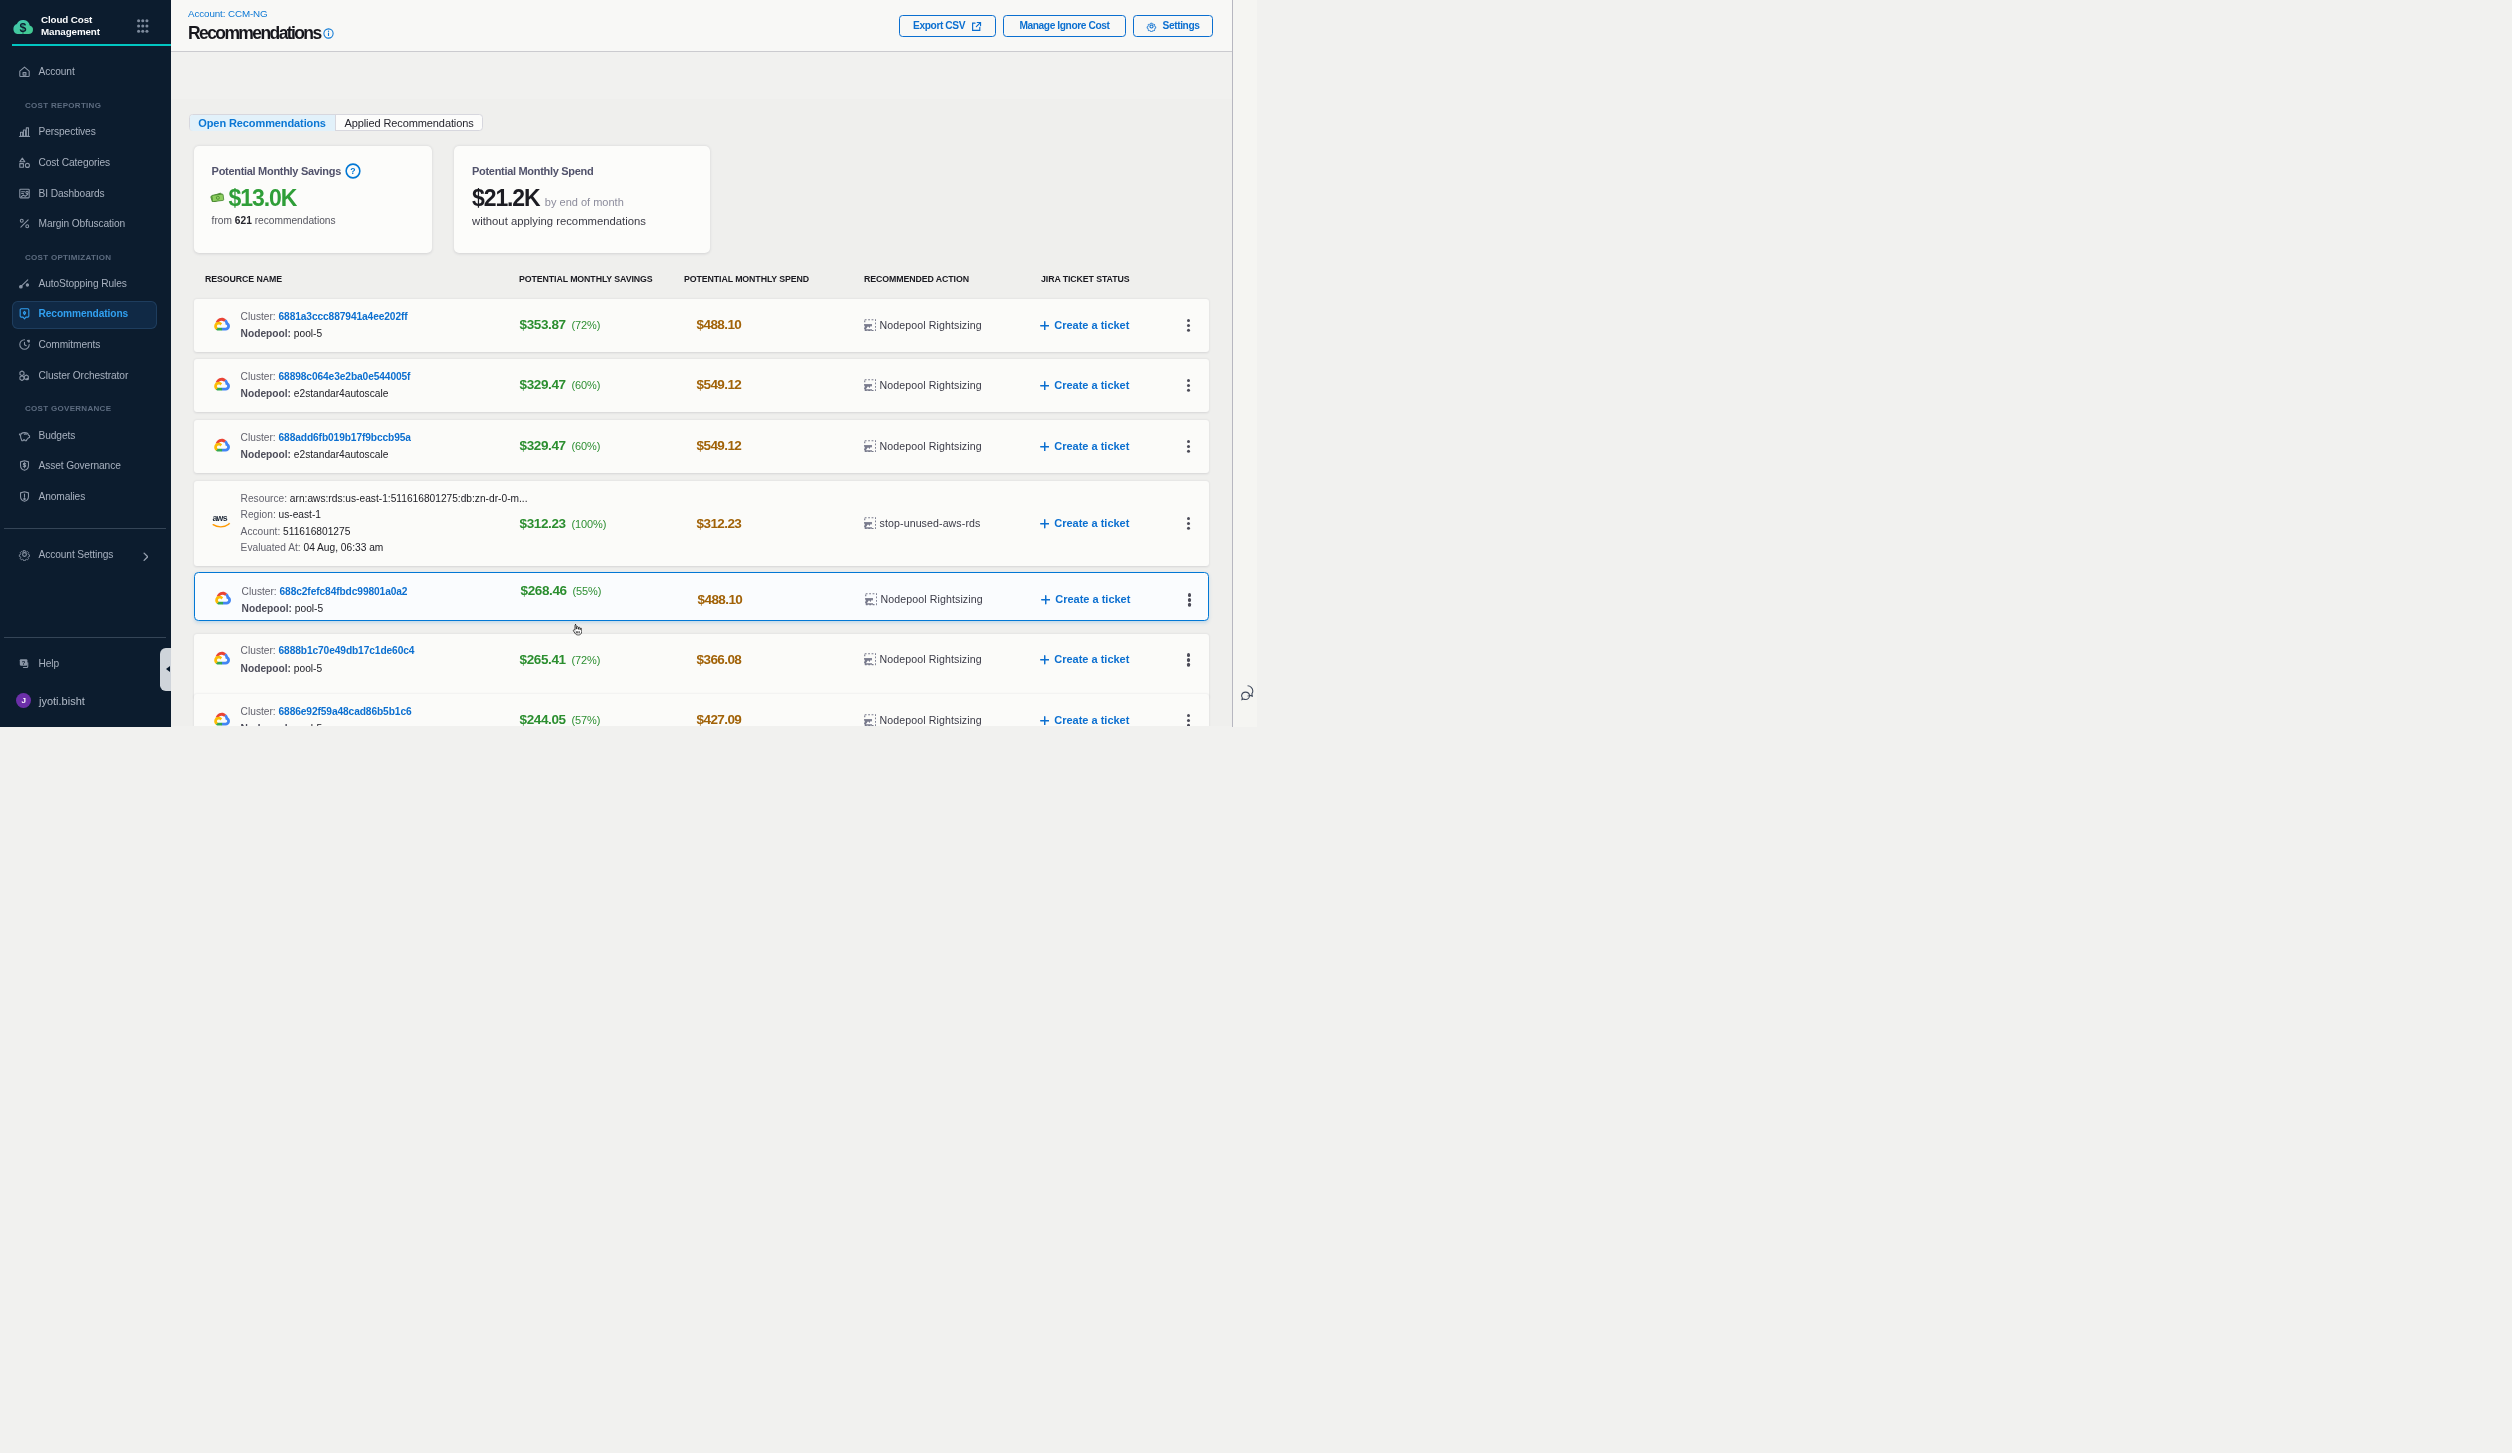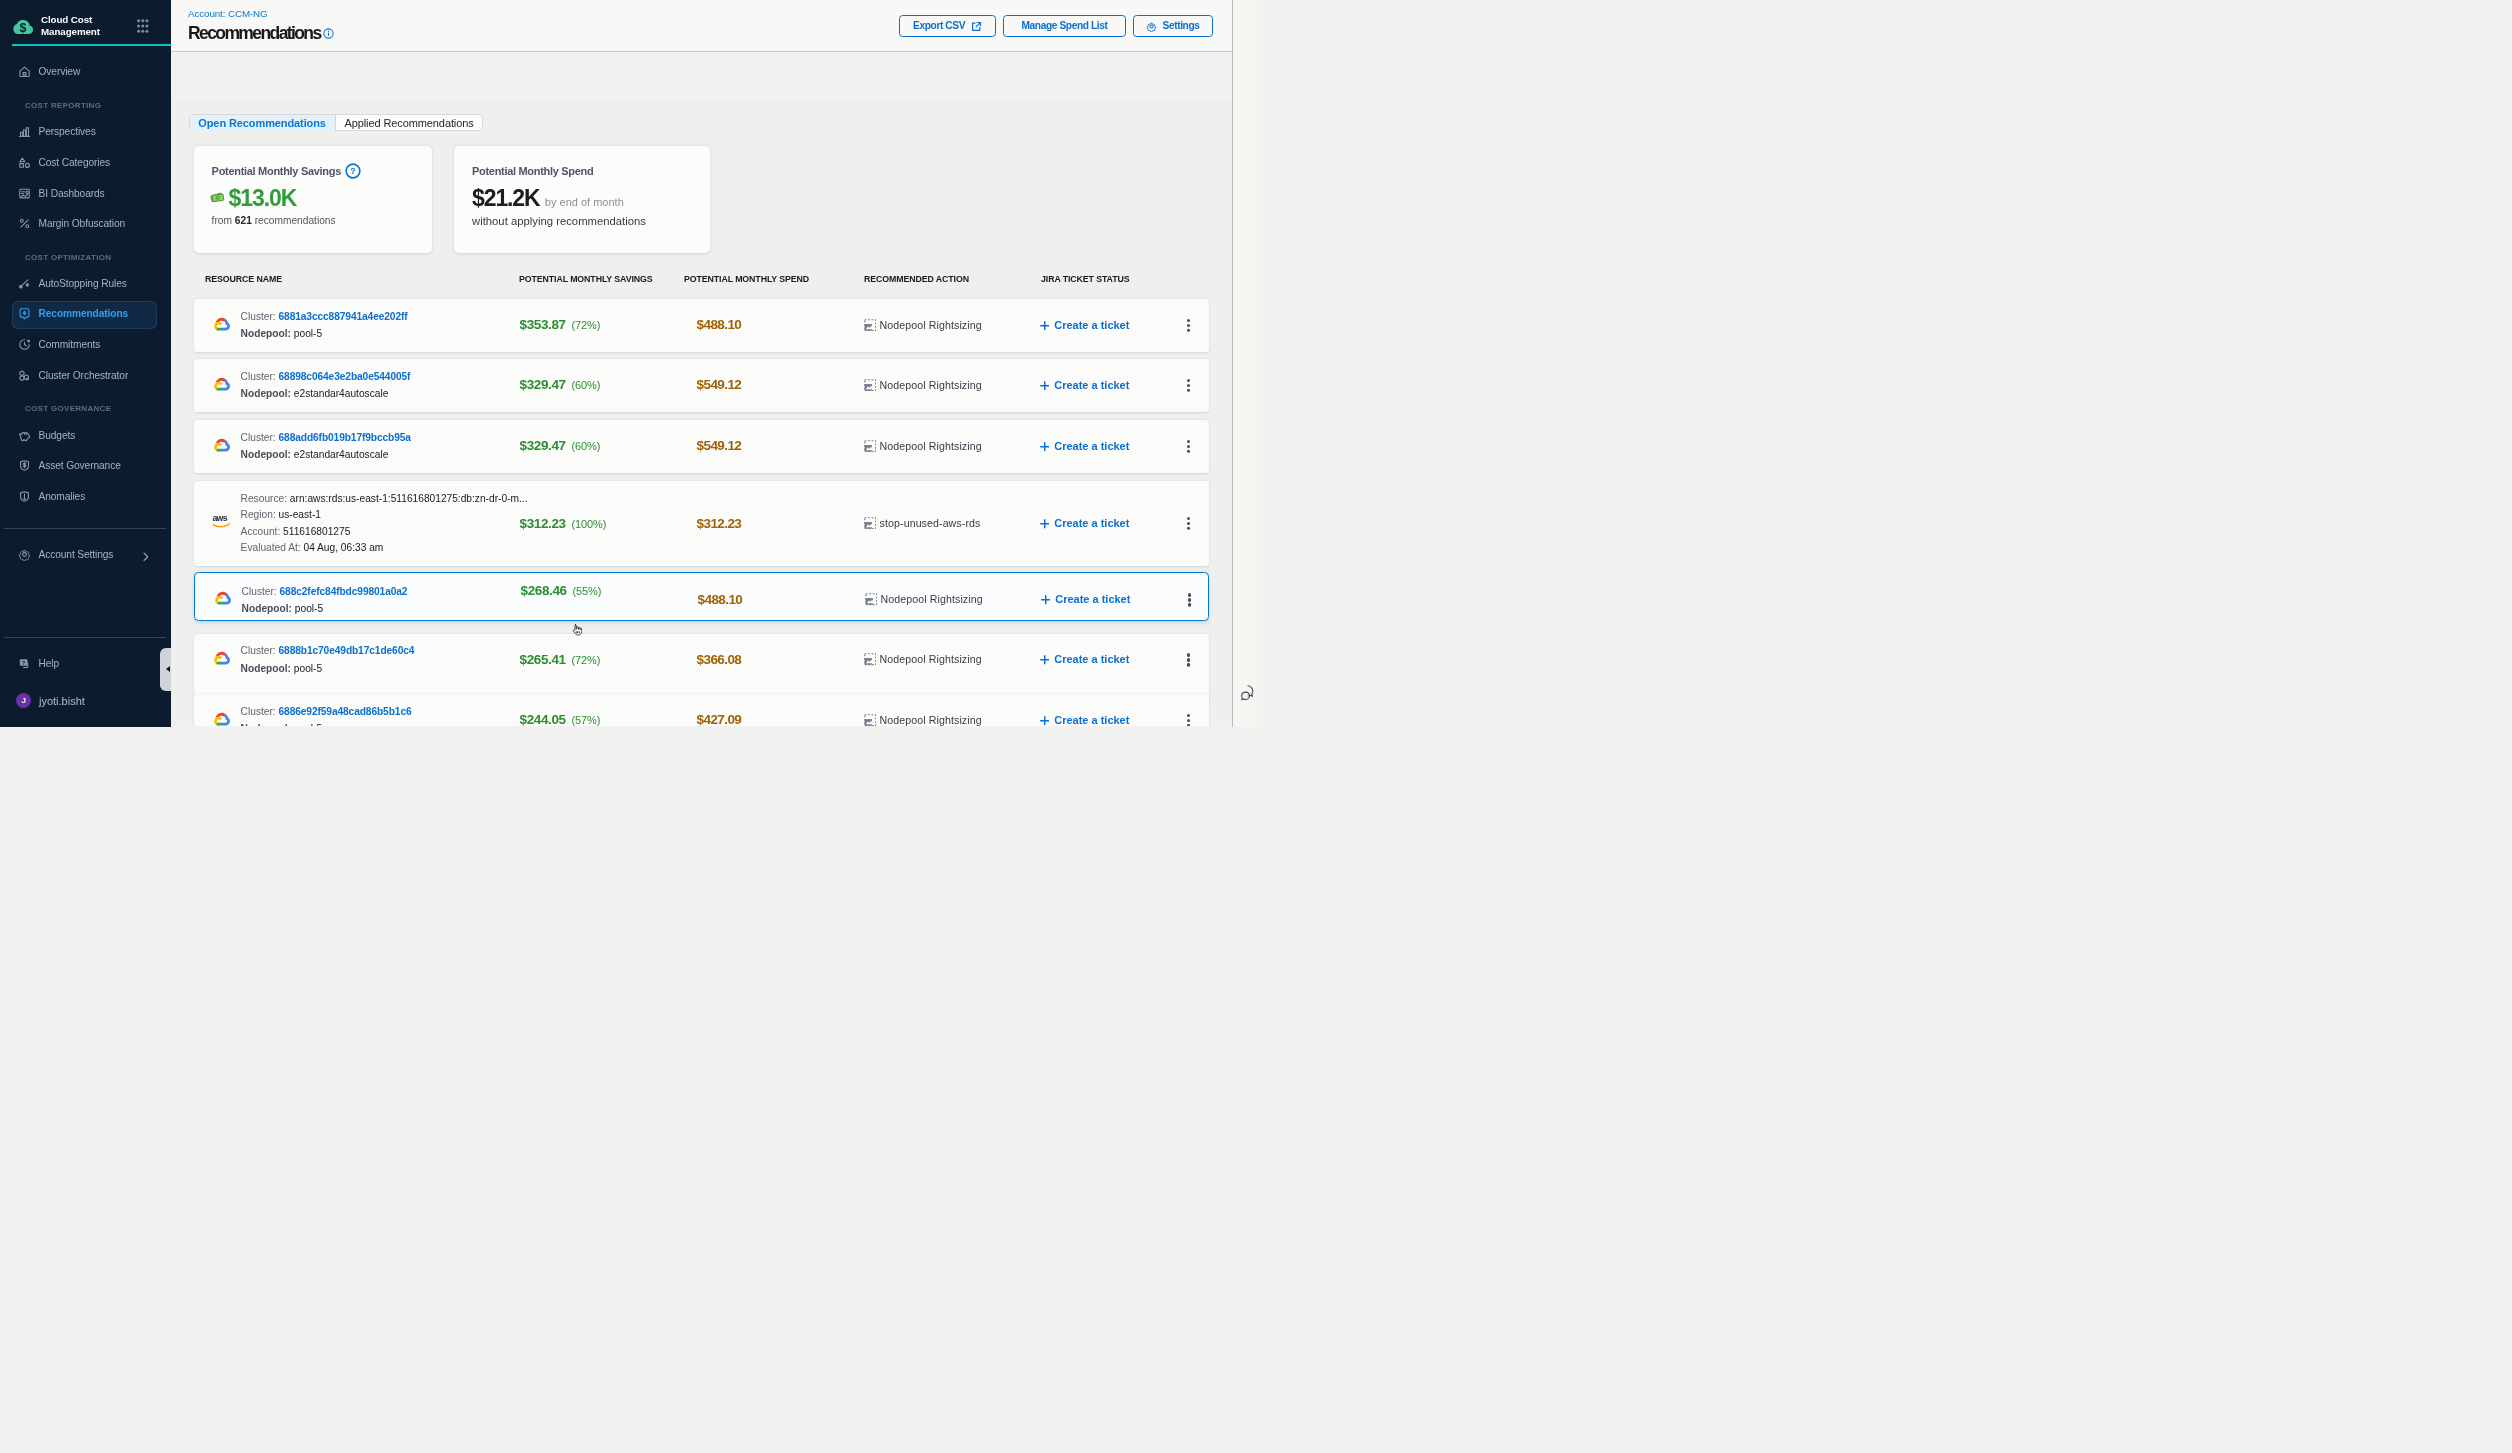--- a/index.html
+++ b/index.html
@@ -102,21 +102,21 @@
           <circle cx="7.9" cy="16.6" r="2.1"></circle>
           <circle cx="13.600000000000001" cy="16.6" r="2.1"></circle>
         </g>
       </svg>
     </div>
     <div class="rule"></div>
     <div id="active"></div>
     <div class="it" style="top:63px"><svg width="13" height="13" viewBox="0 0 18 18" fill="none" stroke="#8b96a6" stroke-width="1.5" stroke-linecap="round" stroke-linejoin="round">
         <path d="M2.5 8.5 9 3l6.5 5.5V15a1 1 0 0 1-1 1h-11a1 1 0 0 1-1-1z"></path>
         <rect x="7" y="10.5" width="4" height="3.5"></rect>
-      </svg><span>Overview</span></div>
+      </svg><span>Account</span></div>
     <div class="sec" style="top:101px">COST REPORTING</div>
     <div class="it" style="top:123px"><svg width="13" height="13" viewBox="0 0 18 18" fill="none" stroke="#8b96a6" stroke-width="1.5" stroke-linecap="round" stroke-linejoin="round">
         <path d="M2 16h14"></path>
         <rect x="3.5" y="10" width="3" height="5.5"></rect>
         <rect x="7.5" y="7" width="3" height="8.5"></rect>
         <rect x="11.5" y="4" width="3" height="11.5"></rect>
       </svg><span>Perspectives</span></div>
     <div class="it" style="top:154px"><svg width="13" height="13" viewBox="0 0 18 18" fill="none" stroke="#8b96a6" stroke-width="1.5" stroke-linecap="round" stroke-linejoin="round">
         <path d="M6 3 9.5 8h-7z"></path>
         <rect x="2.5" y="10.5" width="5" height="5"></rect>
@@ -196,21 +196,21 @@
         <svg width="11" height="11" viewBox="0 0 15 15">
           <circle cx="7.5" cy="7.5" r="6.3" fill="none" stroke="#0b77d4" stroke-width="1.4"></circle>
           <path d="M7.5 6.8v3.4" stroke="#0b77d4" stroke-width="1.5" stroke-linecap="round"></path>
           <circle cx="7.5" cy="4.4" r=".9" fill="#0b77d4"></circle>
         </svg>
       </div>
       <div class="btn" style="left:728px;width:97px"><span style="display:inline-block;vertical-align:middle">Export CSV</span><span style="display:inline-block;vertical-align:middle;margin-left:5.8px"><svg width="11" height="11" viewBox="0 0 15 15" fill="none" stroke="#0b6fd0" stroke-width="1.6" stroke-linecap="round">
             <path d="M5.5 3H2.2v9.8H12V8.5"></path>
             <path d="M8.5 2h4.5v4.5M12.8 2.2 7.3 7.7"></path>
           </svg></span></div>
-      <div class="btn" style="left:832px;width:123px">Manage Spend List</div>
+      <div class="btn" style="left:832px;width:123px">Manage Ignore Cost</div>
       <div class="btn" style="left:962px;width:80px"><span style="display:inline-block;vertical-align:middle;margin-right:5.1px"><svg width="11" height="11" viewBox="0 0 18 18" fill="none" stroke="#0b6fd0" stroke-width="1.7">
             <path d="M7.5 2.2h3l.4 1.9 1.7.7 1.7-1 2.1 2.1-1 1.7.7 1.7 1.9.4v3l-1.9.4-.7 1.7 1 1.7-2.1 2.1-1.7-1-1.7.7-.4 1.9h-3l-.4-1.9-1.7-.7-1.7 1-2.1-2.1 1-1.7-.7-1.7-1.9-.4v-3l1.9-.4.7-1.7-1-1.7 2.1-2.1 1.7 1 1.7-.7z" transform="scale(.78) translate(2.4 2.4)"></path>
             <circle cx="9" cy="9" r="2.6"></circle>
           </svg></span><span style="display:inline-block;vertical-align:middle">Settings</span></div>
     </div>
     <div id="content">
       <div id="tabs">
         <div class="tb on">Open Recommendations</div>
         <div class="tb">Applied Recommendations</div>
       </div>

